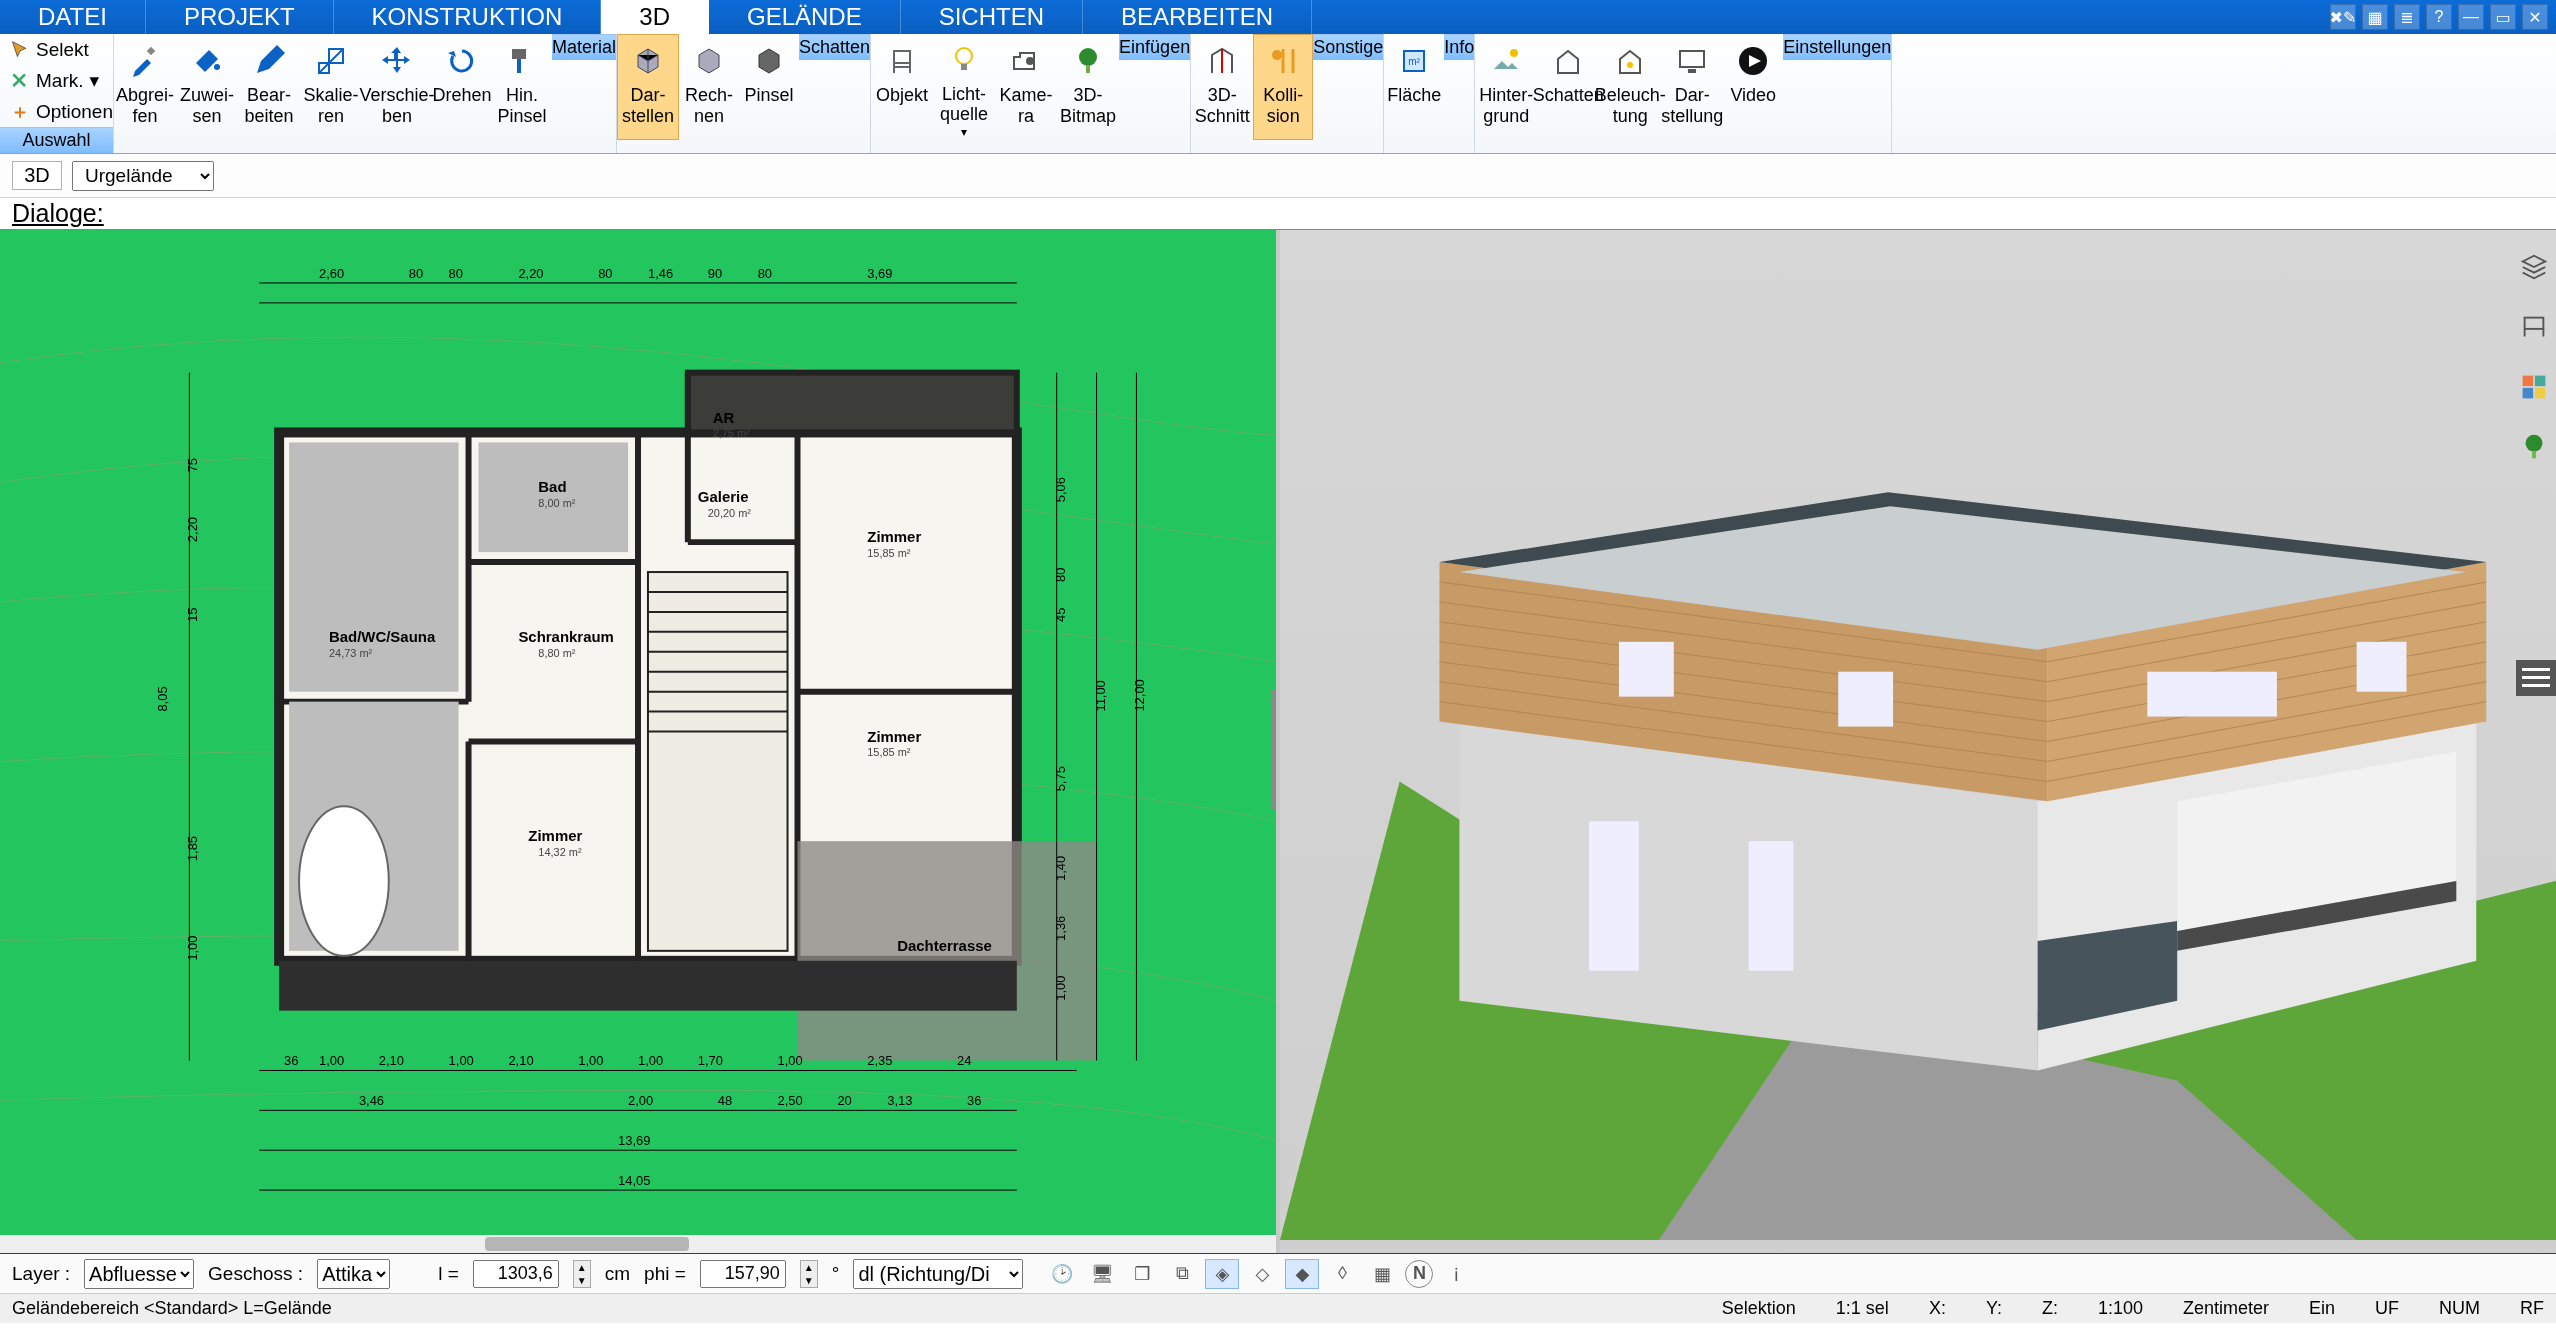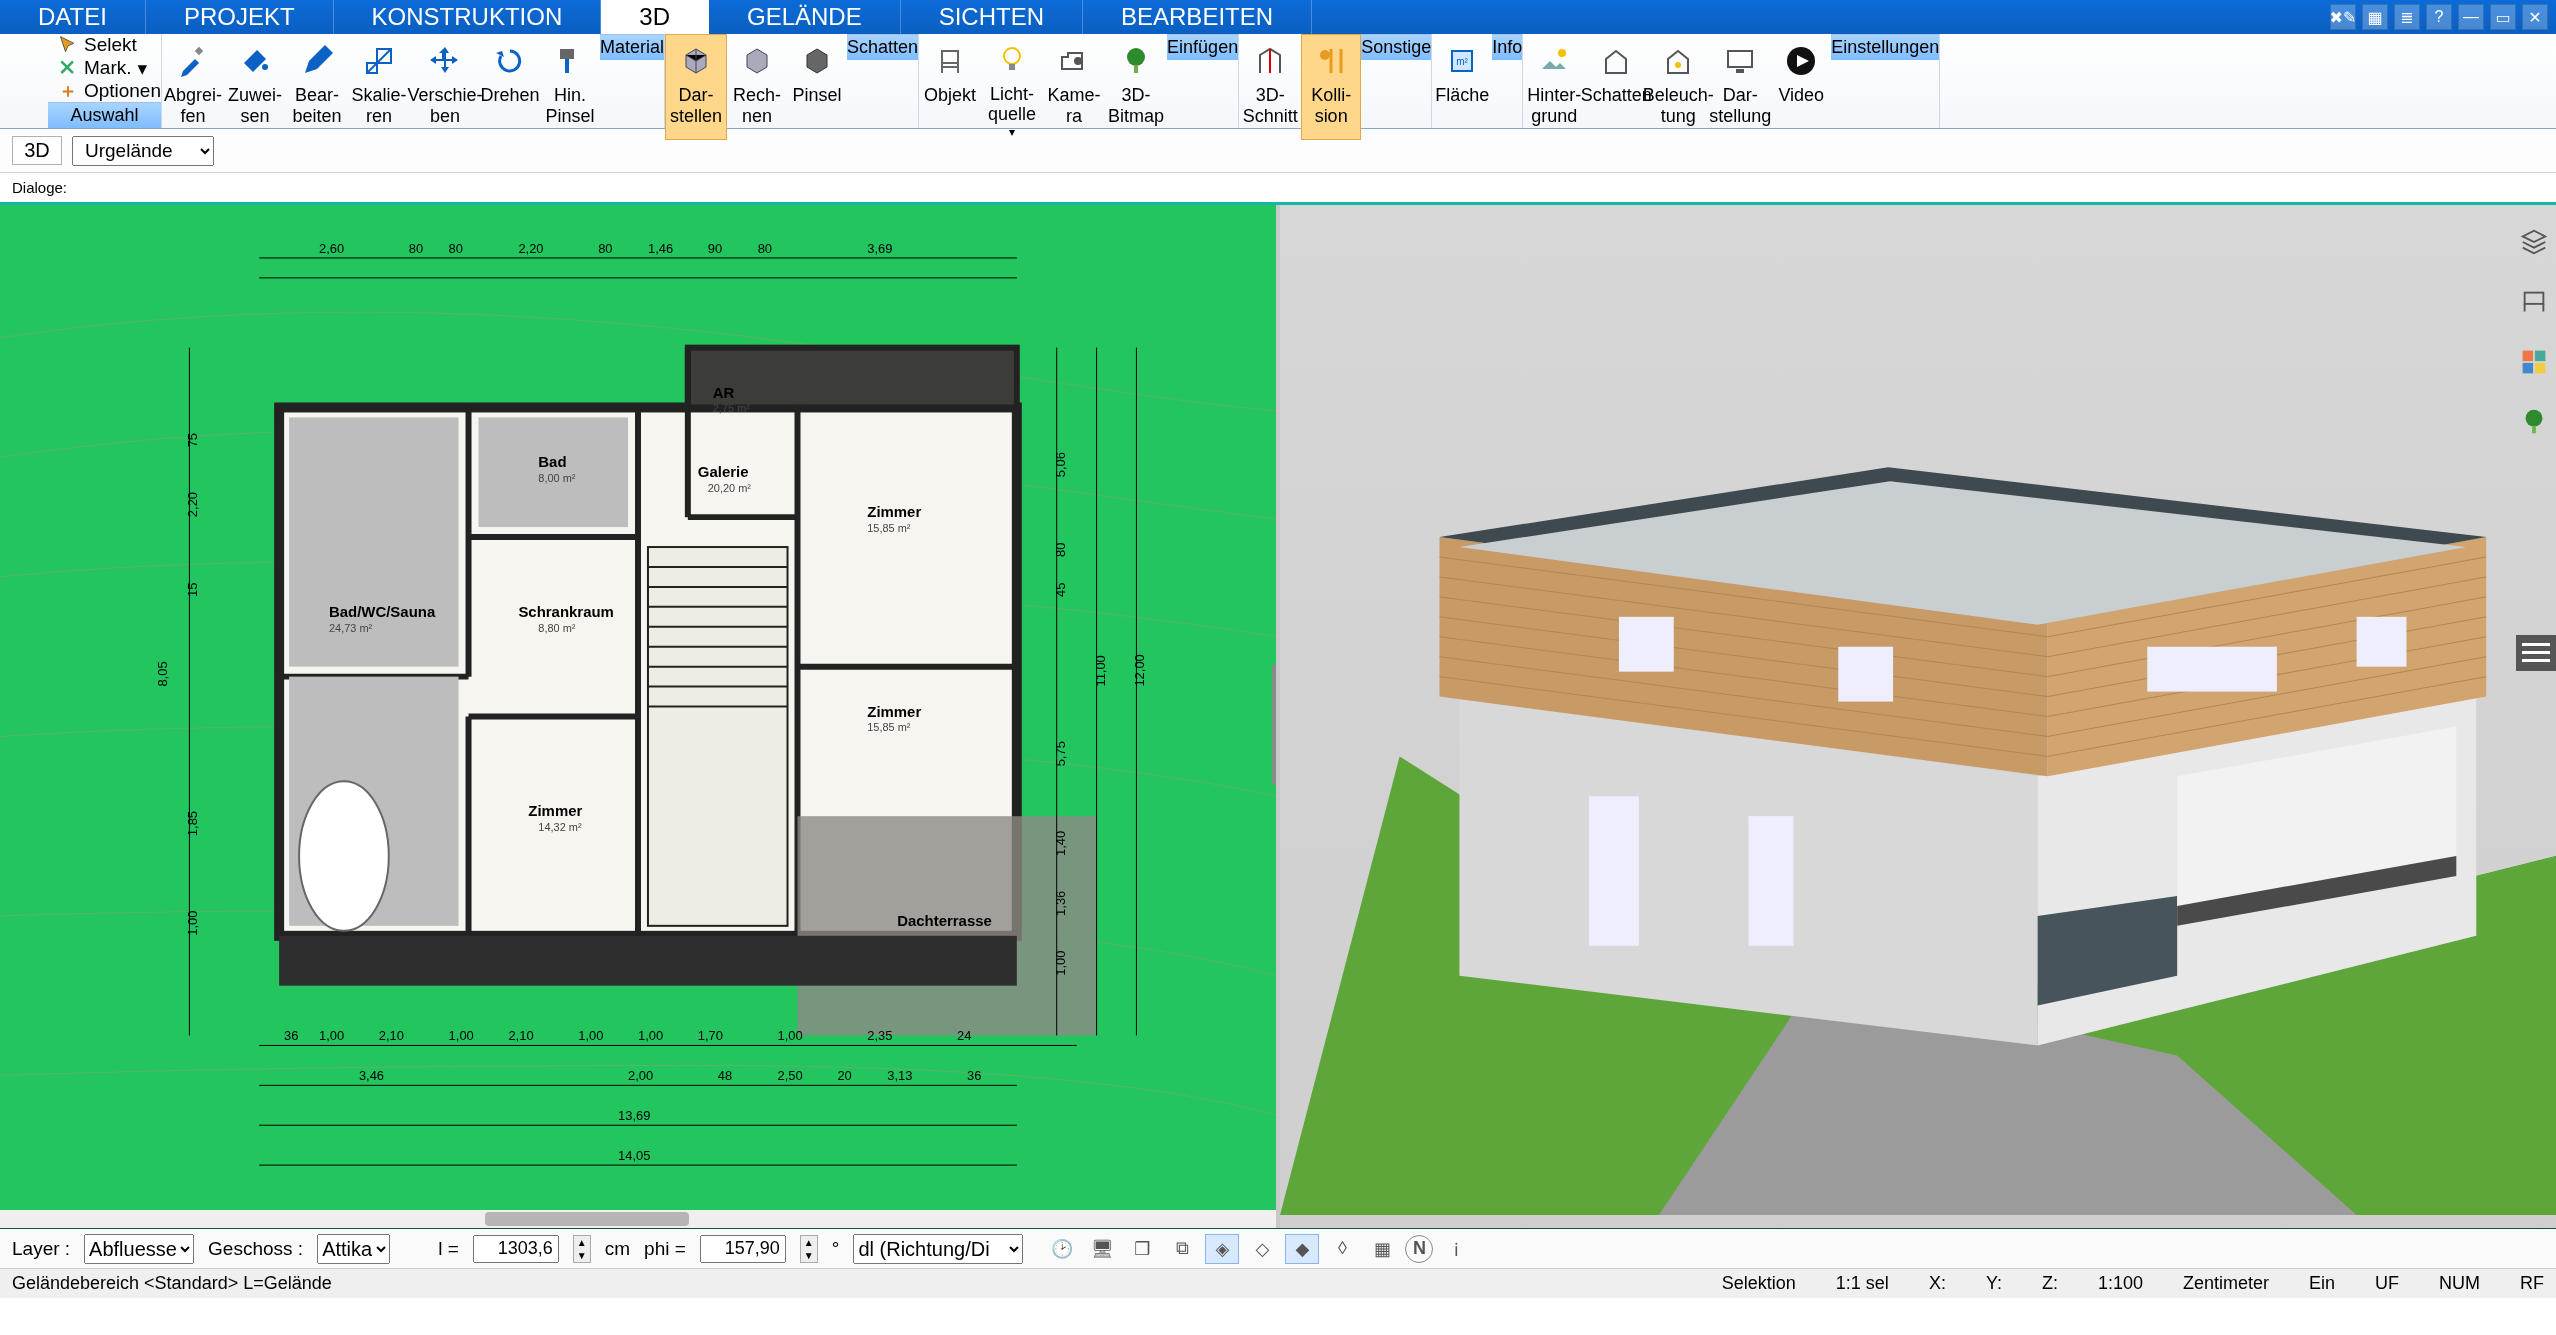--- a/index.html
+++ b/index.html
@@ -6,21 +6,21 @@
 body { width: 2556px; height: 1335px; background: #fff; overflow: hidden; font-size: 18px; }
 
 
 .tabstrip { height: 34px; display: flex; align-items: stretch; background: linear-gradient(#0c6bd8,#0a5fc0); color: #fff; position: relative; }
 .tab { padding: 12px 38px; display: flex; align-items: center; font-size: 24px; cursor: pointer; border-right: 1px solid rgba(255,255,255,.25); }
 .tab.active { background: #fff; color: #000; }
 .titlebar-icons { position: absolute; right: 0; top: 0; height: 100%; display: flex; align-items: center; padding-right: 8px; gap: 6px; }
 .titlebar-icons .tb { width: 26px; height: 26px; background: rgba(255,255,255,.25); border: 1px solid rgba(0,0,0,.2); display: flex; align-items: center; justify-content: center; font-size: 16px; color: #fff; }
 
 
-.ribbon { height: 95px; display: flex; align-items: stretch; border-bottom: 1px solid #8aa4c8; background: linear-gradient(#fff,#f4f7fb); padding-left: 48px; }
+.ribbon { height: 120px; display: flex; align-items: stretch; border-bottom: 1px solid #8aa4c8; background: linear-gradient(#fff,#f4f7fb); }
 .ribbon-col { display: flex; flex-direction: column; }
 .ribbon-side { width: 114px; border-right: 1px solid #cfd8e6; }
 .side-item { flex: 1; display: flex; align-items: center; justify-content: flex-start; padding-left: 10px; font-size: 19px; gap: 6px; }
 .side-item .glyph { width: 20px; height: 20px; display: inline-flex; align-items: center; justify-content: center; }
 
 .ribbon-group { display: flex; flex-direction: row; border-right: 1px solid #cfd8e6; }
 .group-buttons { display: flex; height: 106px; align-items: flex-start; }
 .group-label { height: 26px; background: linear-gradient(#a8d4ff,#7fbcff); color: #000; font-size: 18px; display: flex; align-items: center; justify-content: center; border-top: 1px solid #9cc2ef; }
 
 .rbtn { width: 62px; height: 106px; display: flex; flex-direction: column; align-items: center; justify-content: flex-start; padding-top: 6px; cursor: pointer; border: 1px solid transparent; }
@@ -30,21 +30,21 @@
 .rbtn .ico { width: 40px; height: 40px; margin-bottom: 4px; display: flex; align-items: center; justify-content: center; }
 .rbtn .lbl { font-size: 18px; text-align: center; line-height: 1.15; white-space: pre-line; }
 
 
 .side-footer { height: 26px; background: linear-gradient(#a8d4ff,#7fbcff); font-size: 18px; display: flex; align-items: center; justify-content: center; border-top: 1px solid #9cc2ef; }
 
 
 .subbar { height: 44px; display: flex; align-items: center; padding: 0 12px; gap: 10px; border-bottom: 1px solid #d4d4d4; background: #fdfdfd; font-size: 20px; }
 .subbar .chip { border: 1px solid #b0b0b0; background: #fff; padding: 2px 8px; min-width: 50px; text-align: center; }
 .subbar select { height: 30px; font-size: 19px; padding: 0 24px 0 8px; }
-.subbar2 { height: 32px; display: flex; align-items: center; padding: 0 12px; font-size: 15px; border-bottom: 3px solid #14b8a6; }
+.subbar2 { height: 32px; display: flex; align-items: center; padding: 0 12px; font-size: 25px; border-bottom: 1px solid #14b8a6; text-decoration: underline; }
 
 
 .workspace { display: flex; height: calc(100% - 34px - 132px - 44px - 32px - 40px - 30px); }
 .pane { position: relative; overflow: hidden; }
 .pane-left { flex: 1; border-right: 4px solid #c8c8c8; background: #22c55e; }
 .pane-right { flex: 1; background: linear-gradient(#d7d7d7 0%, #d2d2d2 55%, #cfcfcf 100%); }
 .splitter-handle { position: absolute; right: -4px; top: 45%; width: 8px; height: 120px; background: #8a8a8a; }
 
 
 .right-rail { position: absolute; right: 0; top: 0; width: 44px; height: 100%; display: flex; flex-direction: column; align-items: center; gap: 26px; padding-top: 20px; }

